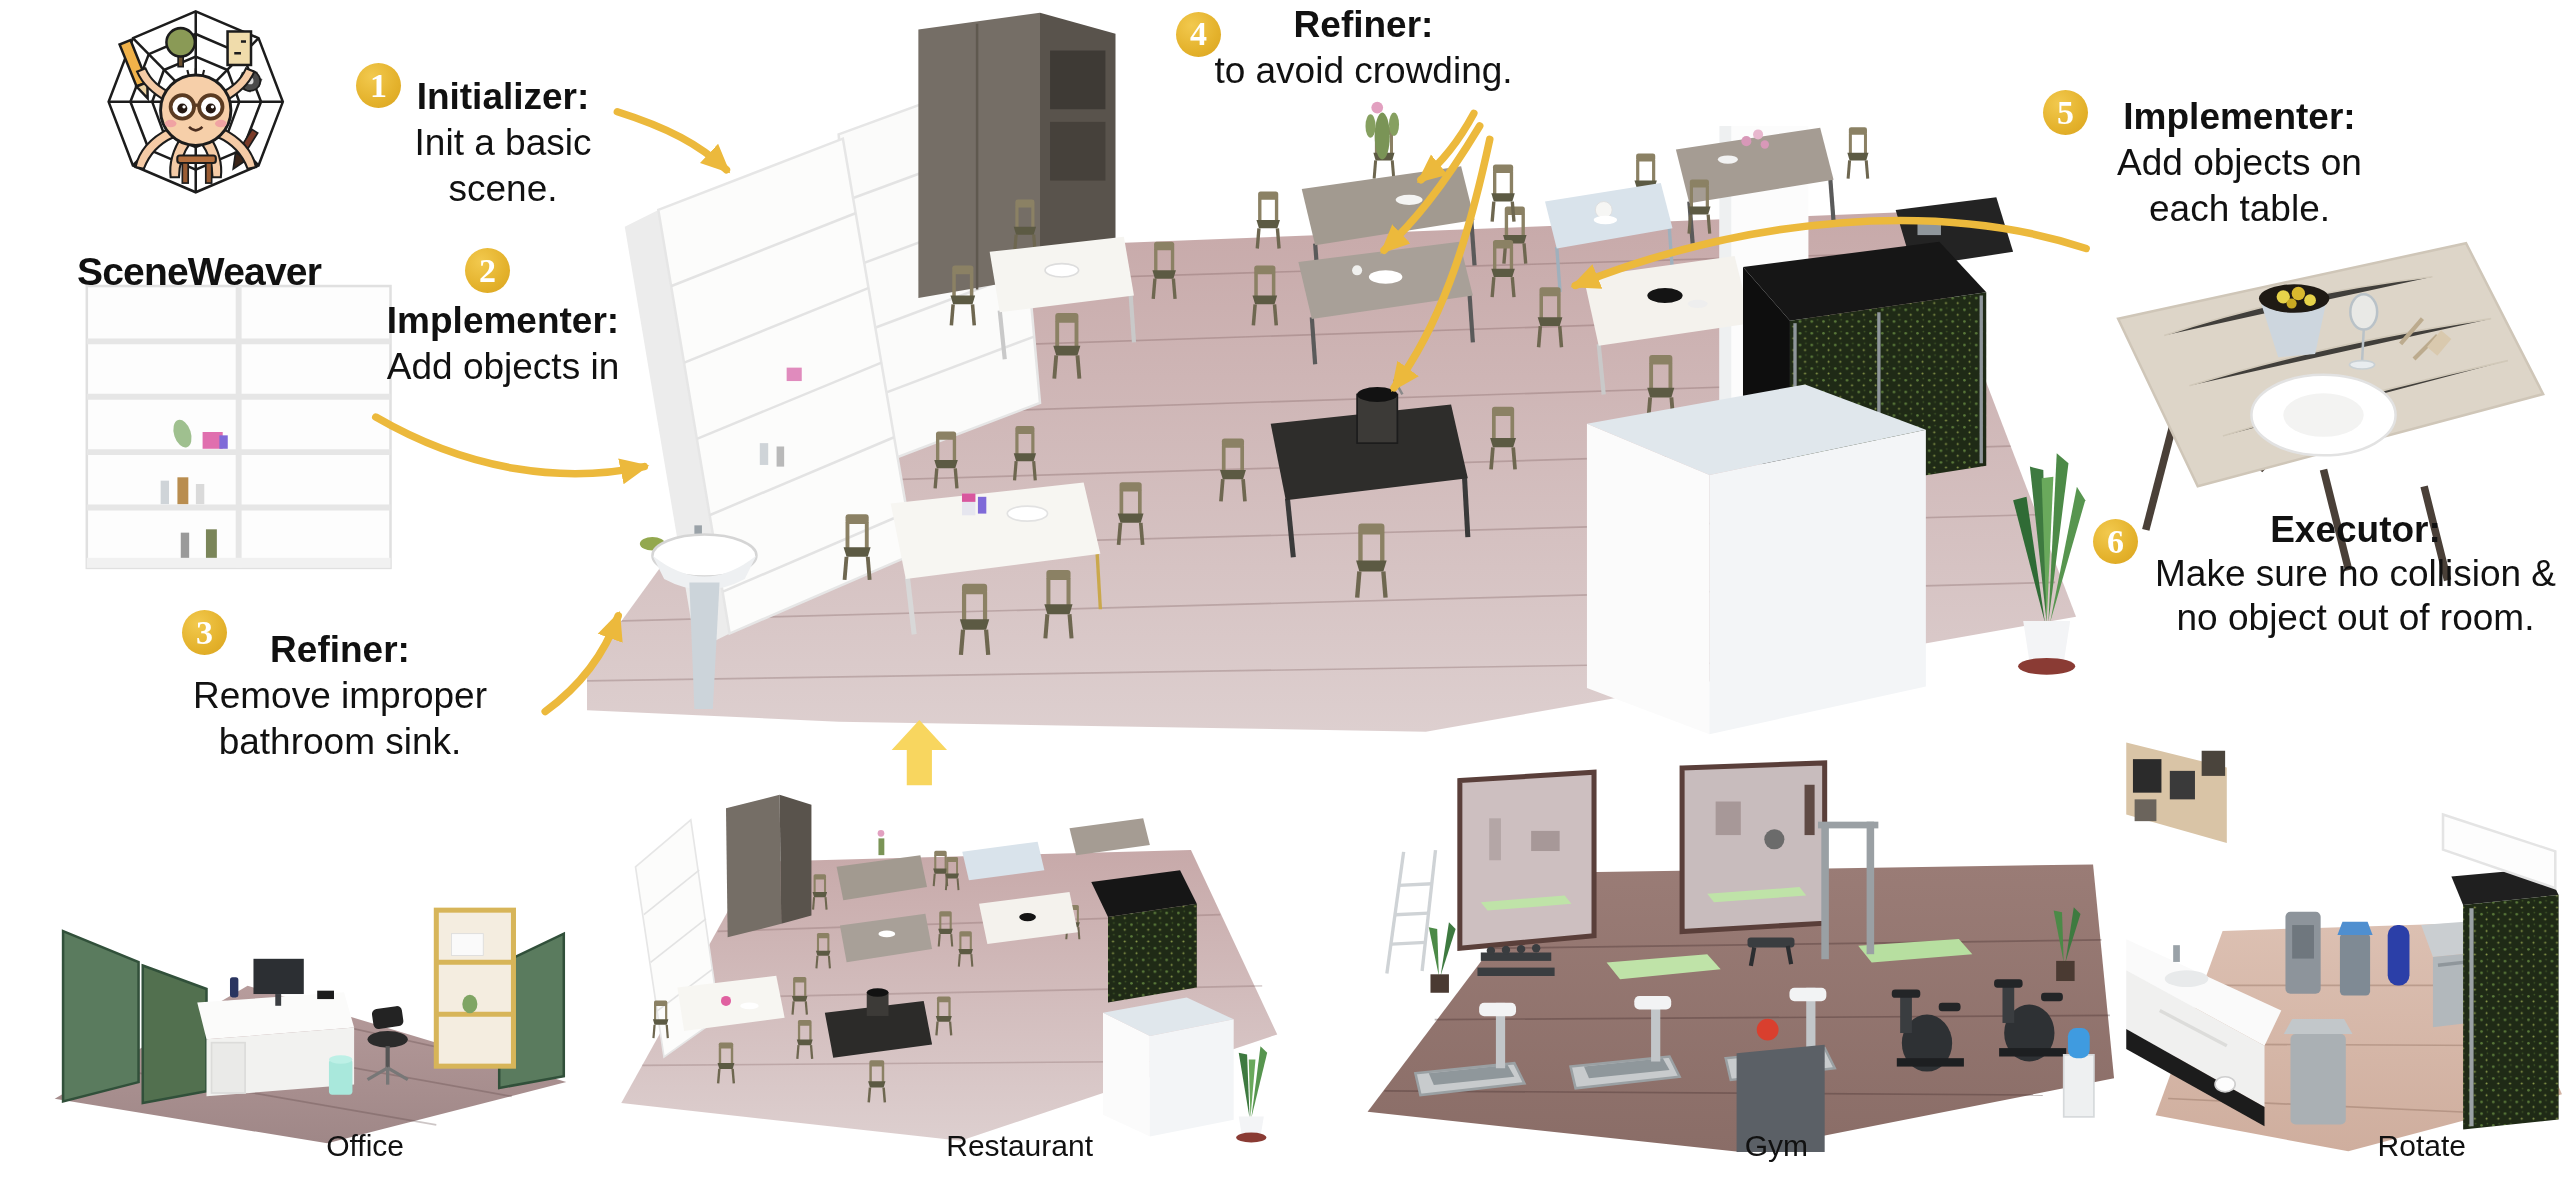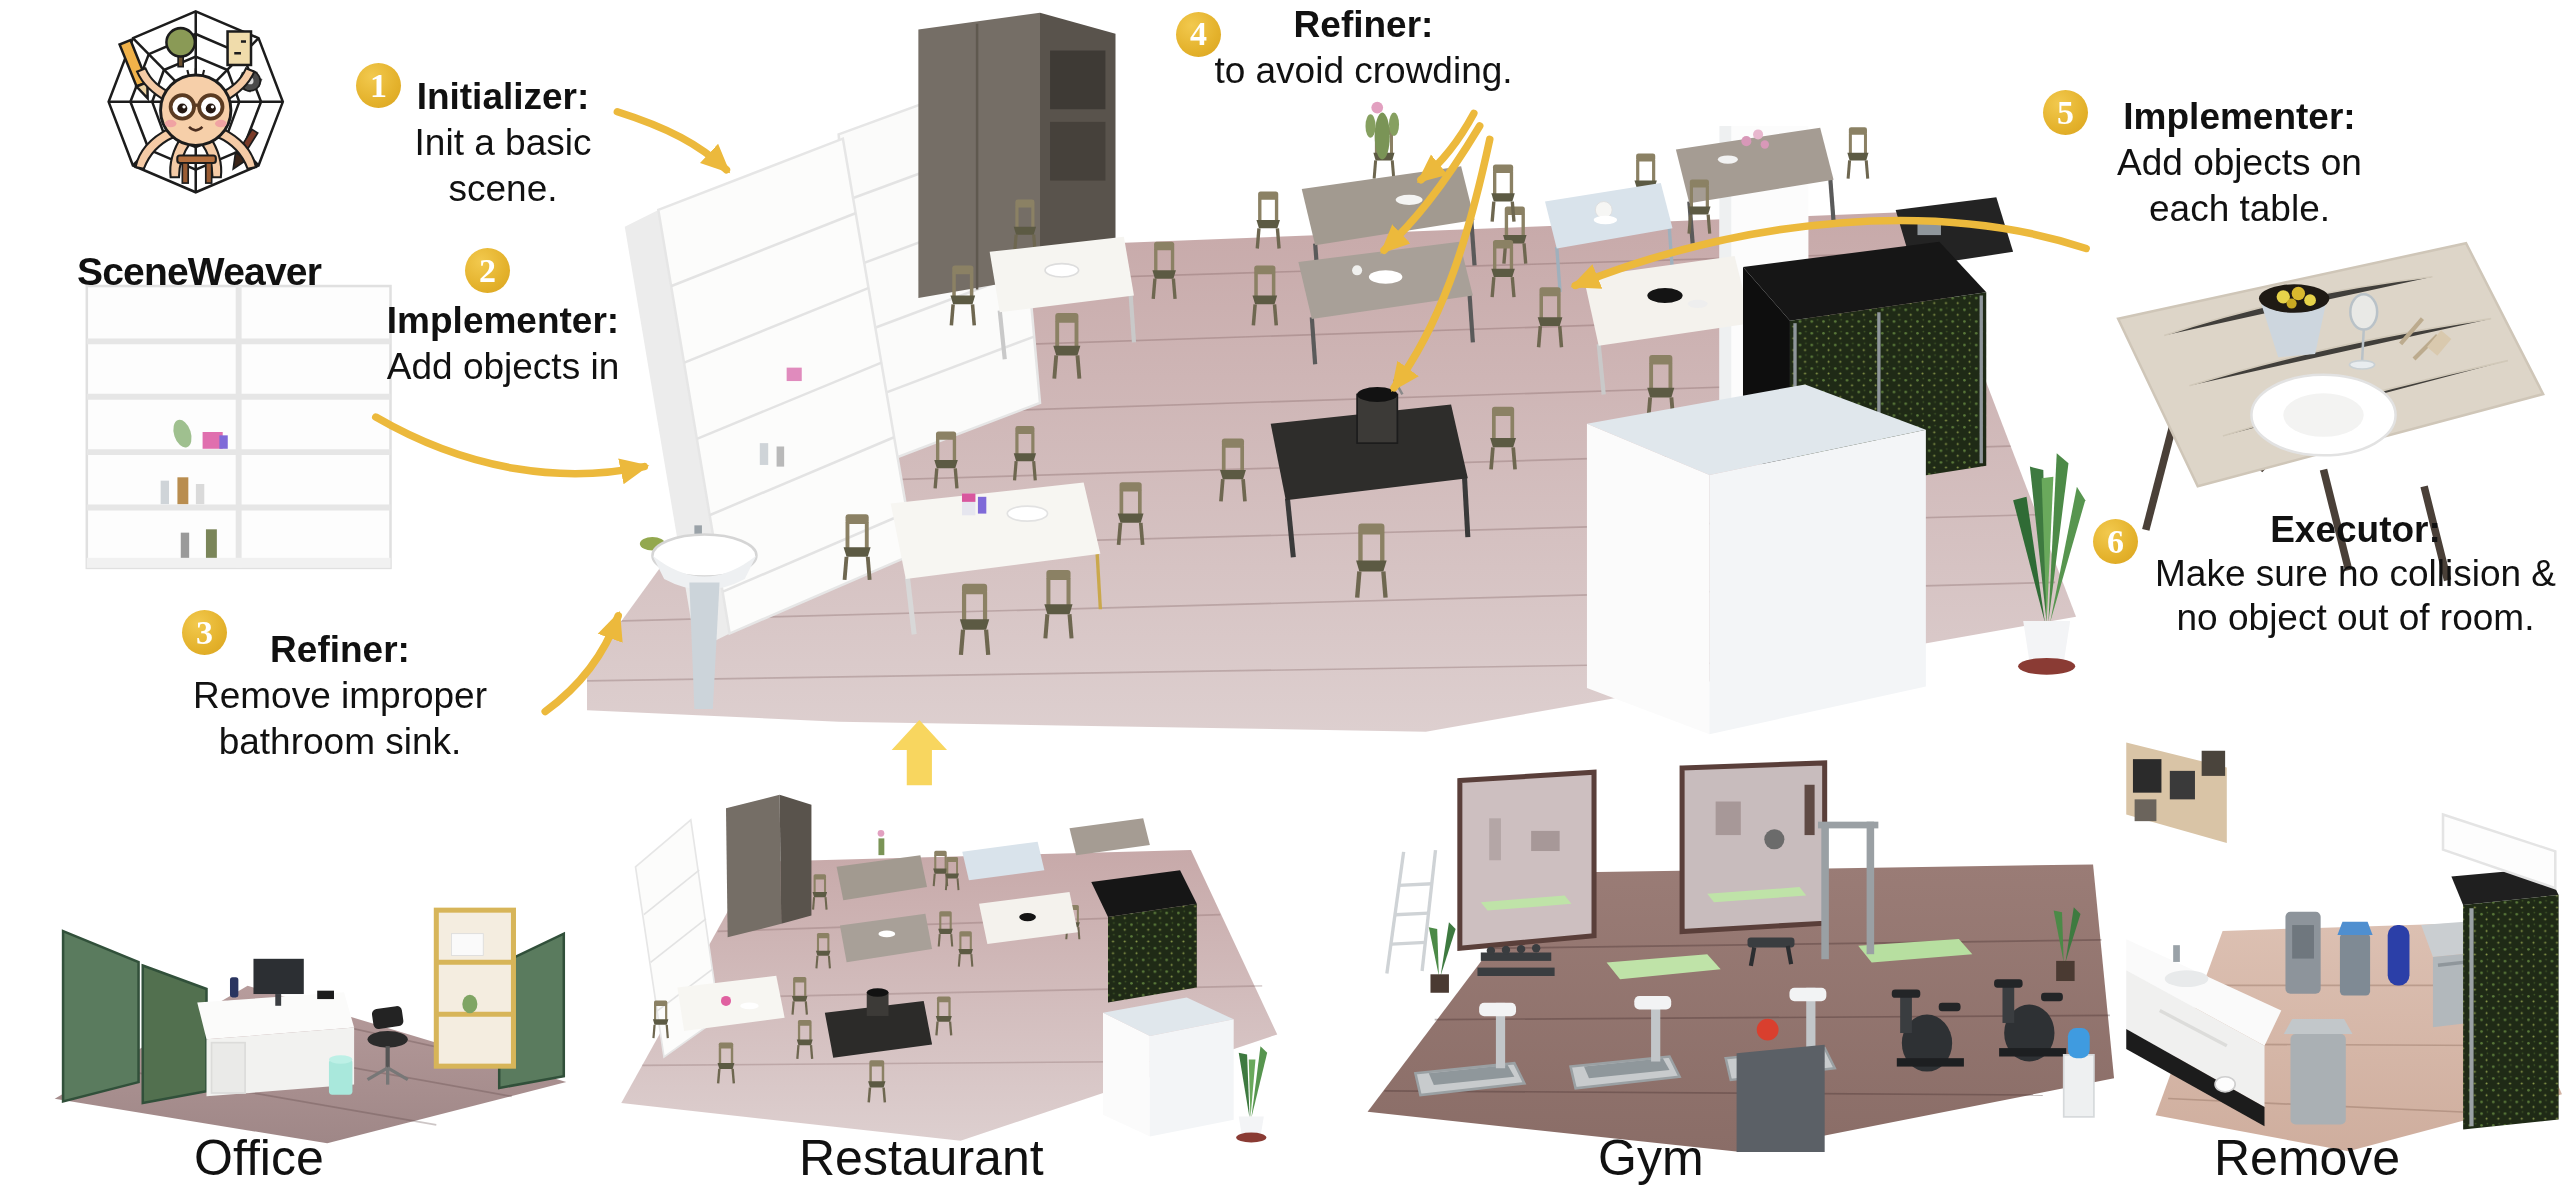--- a/index.html
+++ b/index.html
@@ -6,21 +6,21 @@
   body{width:2576px;height:1189px;position:relative;overflow:hidden;
        font-family:"Liberation Sans",sans-serif;color:#111;}
   .abs{position:absolute;}
   .step{font-size:37px;line-height:46px;text-align:center;z-index:6;}
   .step .t{font-weight:bold;}
   .step6{text-align:center;line-height:44px;}
   .badge{width:45px;height:45px;border-radius:50%;
          background:radial-gradient(circle at 35% 30%,#f2c94e 0%,#e4b22c 60%,#d9a31f 100%);
          color:#fff;font-family:"Liberation Serif",serif;font-weight:bold;font-size:34px;
          display:flex;align-items:center;justify-content:center;z-index:7;}
-  .scene-label{font-size:50px;text-align:left;z-index:6;}
+  .scene-label{font-size:30px;text-align:right;z-index:6;}
   .logo-title{font-size:39px;font-weight:bold;text-align:center;letter-spacing:-0.8px;z-index:6;}
   svg{display:block;}
   .overlay{z-index:5;pointer-events:none;}
 </style>
 </head>
 <body>
 
 <svg width="0" height="0" style="position:absolute">
   <defs>
     <linearGradient id="gfloor" x1="0" y1="0" x2="0" y2="1">
@@ -681,14 +681,14 @@
     <line x1="412" y1="208" x2="412" y2="468" stroke="#9aa0a4" stroke-width="5"></line>
   </g>
   <g>
     <polygon points="378,96 512,140 512,184 378,138" fill="#fdfdfd" stroke="#e4e4e4" stroke-width="3"></polygon>
   </g>
 </svg>
 
 <div class="abs scene-label" style="left:194px;top:1129px;width:210px">Office</div>
 <div class="abs scene-label" style="left:799px;top:1129px;width:294px">Restaurant</div>
 <div class="abs scene-label" style="left:1598px;top:1129px;width:210px">Gym</div>
-<div class="abs scene-label" style="left:2214px;top:1129px;width:252px">Remove</div>
+<div class="abs scene-label" style="left:2214px;top:1129px;width:252px">Rotate</div>
 
 
 </body></html>

